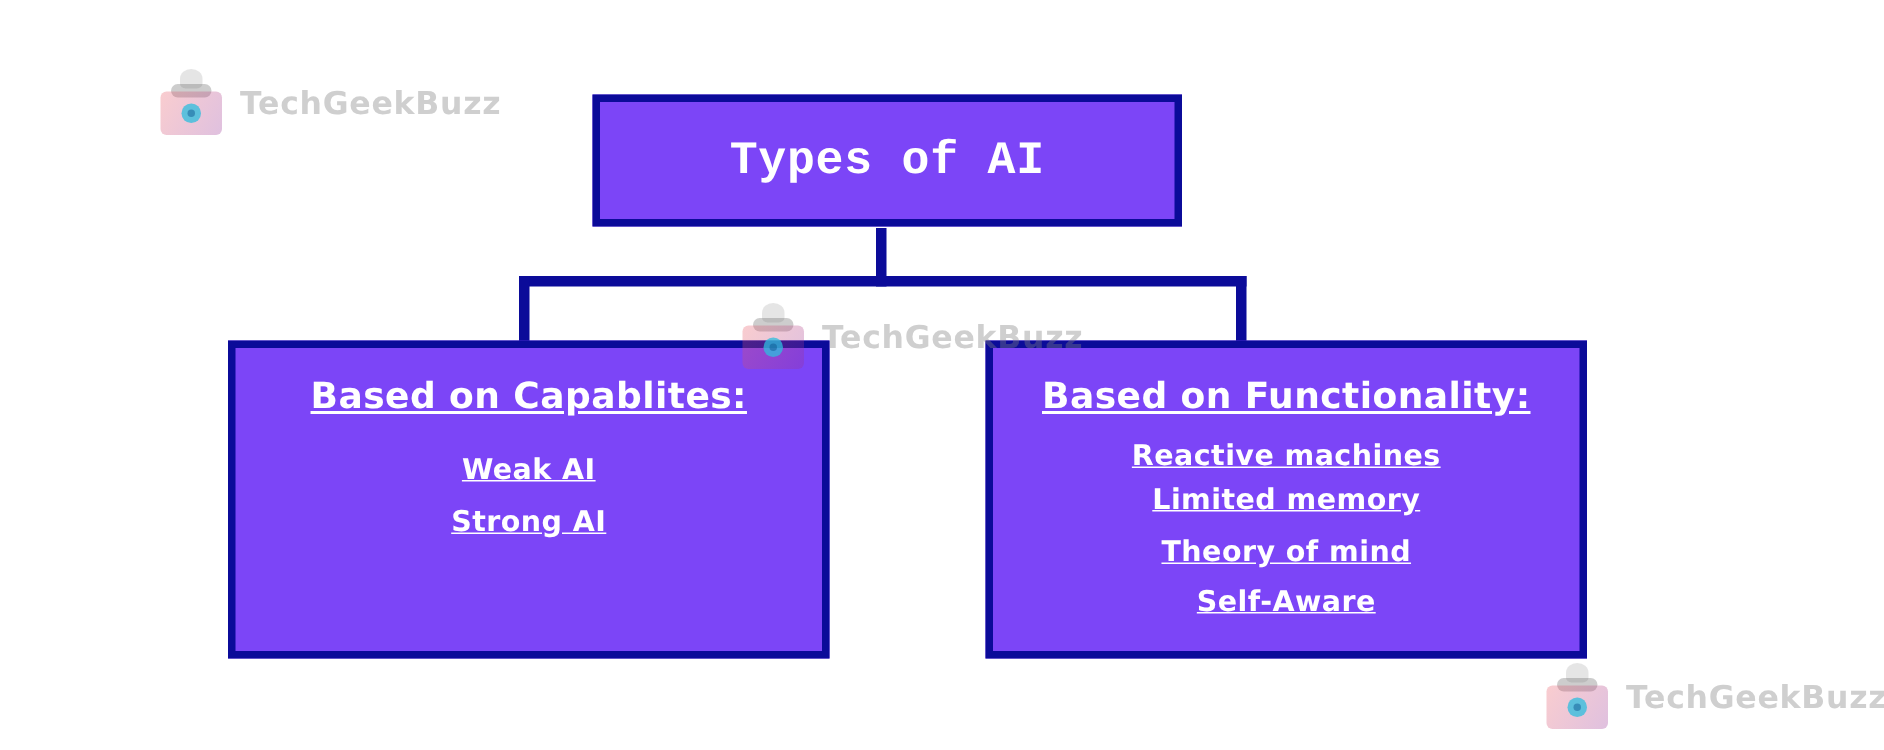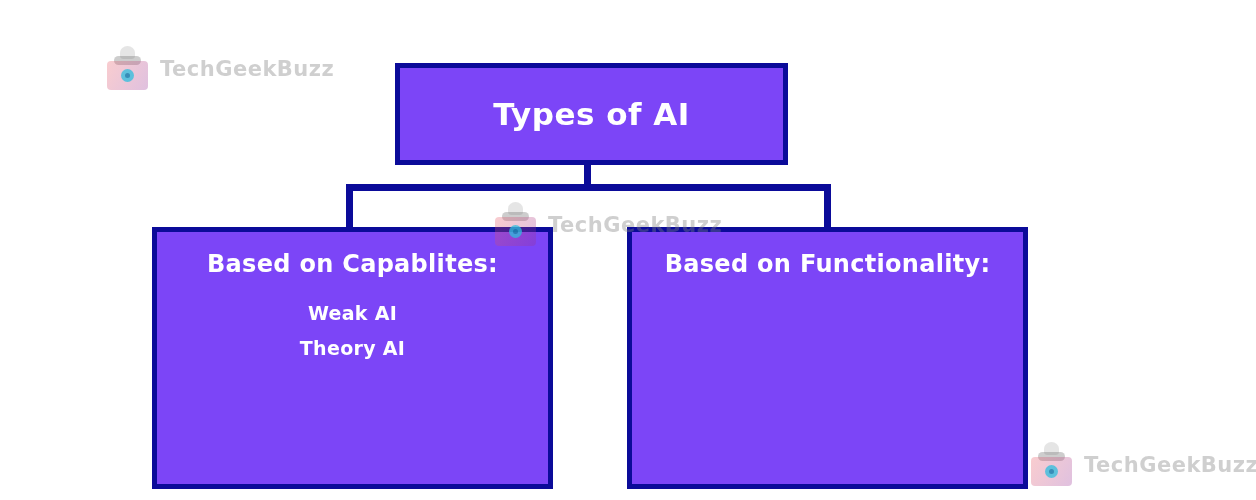--- a/index.html
+++ b/index.html
@@ -21,34 +21,34 @@
     position: absolute;
     background: #7C45F7;
     border: 5px solid #0B0B99;
     box-sizing: border-box;
     color: #ffffff;
     z-index: 2;
     text-align: center;
   }
   .node-root {
     left: 395px; top: 63px;
-    width: 393px; height: 102px;
-    display: flex; align-items: center; justify-content: center;
+    width: 393px; height: 88px;
+    display: flex; align-items: center; justify-content: center; font-family: Liberation Mono, monospace;
   }
   .root-title {
     font-size: 31px;
     font-weight: 800;
     letter-spacing: 0.5px;
   }
   .node-child {
     top: 227px;
-    width: 401px; height: 262px;
+    width: 401px; height: 212px; text-decoration: underline;
   }
   .node-child-left  { left: 152px; }
-  .node-child-right { left: 627px; }
+  .node-child-right { left: 657px; }
   .child-title {
     margin-top: 18px;
     font-size: 24px;
     font-weight: 800;
     line-height: 28px;
     letter-spacing: 0.3px;
   }
   .child-items {
     font-size: 19px;
     font-weight: 700;
@@ -144,26 +144,32 @@
   <div class="connector conn-drop-right"></div>
 
   <div class="node node-root">
     <div class="root-title">Types of AI</div>
   </div>
 
   <div class="node node-child node-child-left">
     <div class="child-title">Based on Capablites:</div>
     <div class="child-items items-left">
       <div class="item">Weak AI</div>
-      <div class="item">Theory AI</div>
+      <div class="item">Strong AI</div>
     </div>
   </div>
 
   <div class="node node-child node-child-right">
     <div class="child-title">Based on Functionality:</div>
+    <div class="child-items items-right">
+      <div class="item">Reactive machines</div>
+      <div class="item">Limited memory</div>
+      <div class="item">Theory of mind</div>
+      <div class="item">Self-Aware</div>
+    </div>
   </div>
 
   <div class="watermark wm-topleft">
     <div class="wm-logo">
       <div class="wm-hat"></div>
       <div class="wm-goggles"></div>
       <div class="wm-body"></div>
       <div class="wm-badge"></div>
     </div>
     <div class="wm-text">TechGeekBuzz</div>

